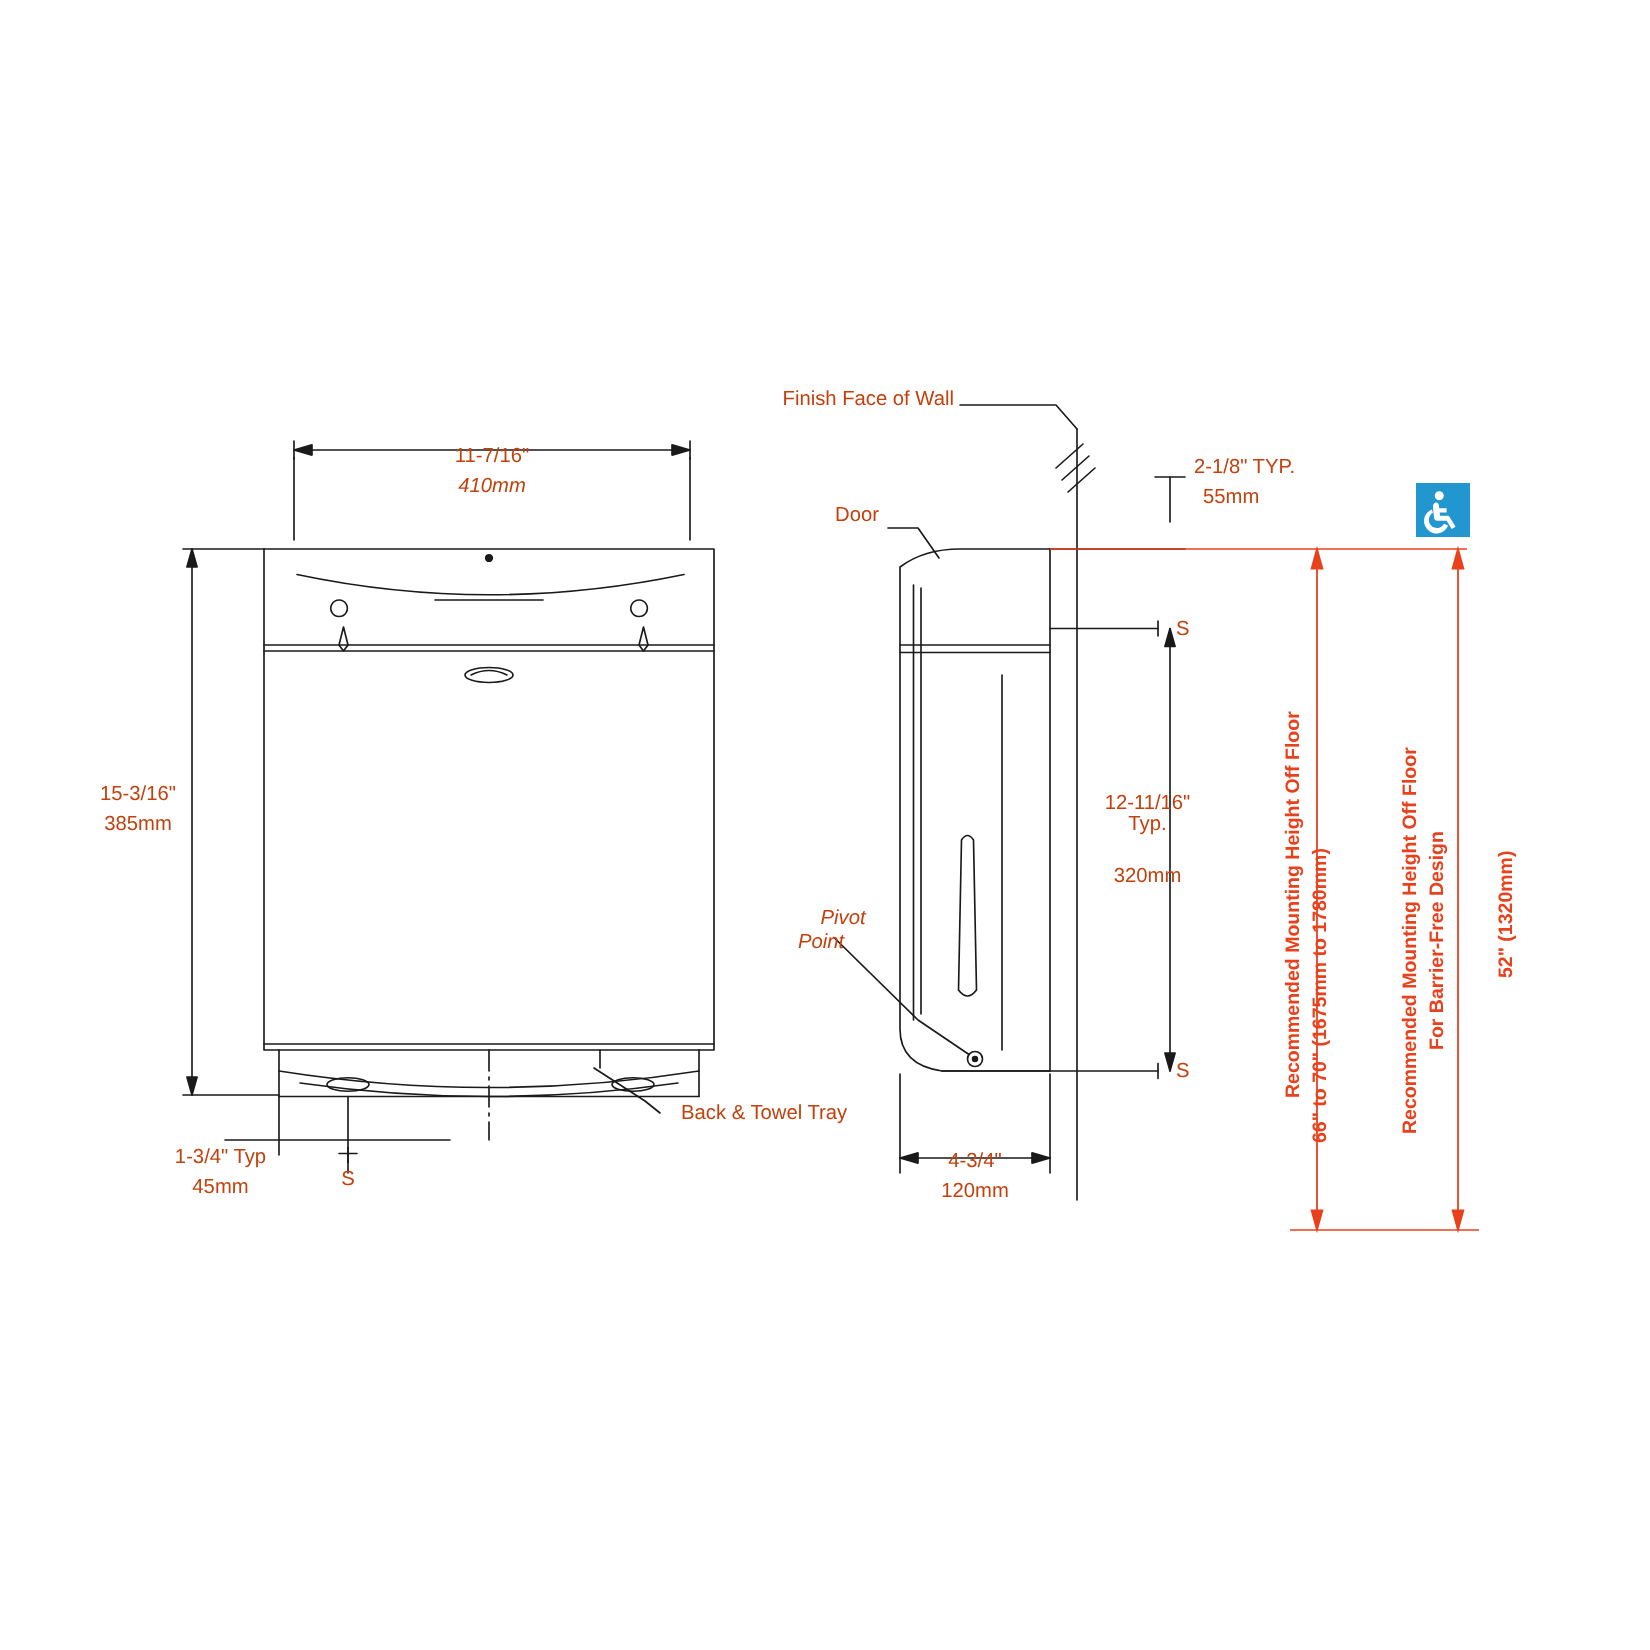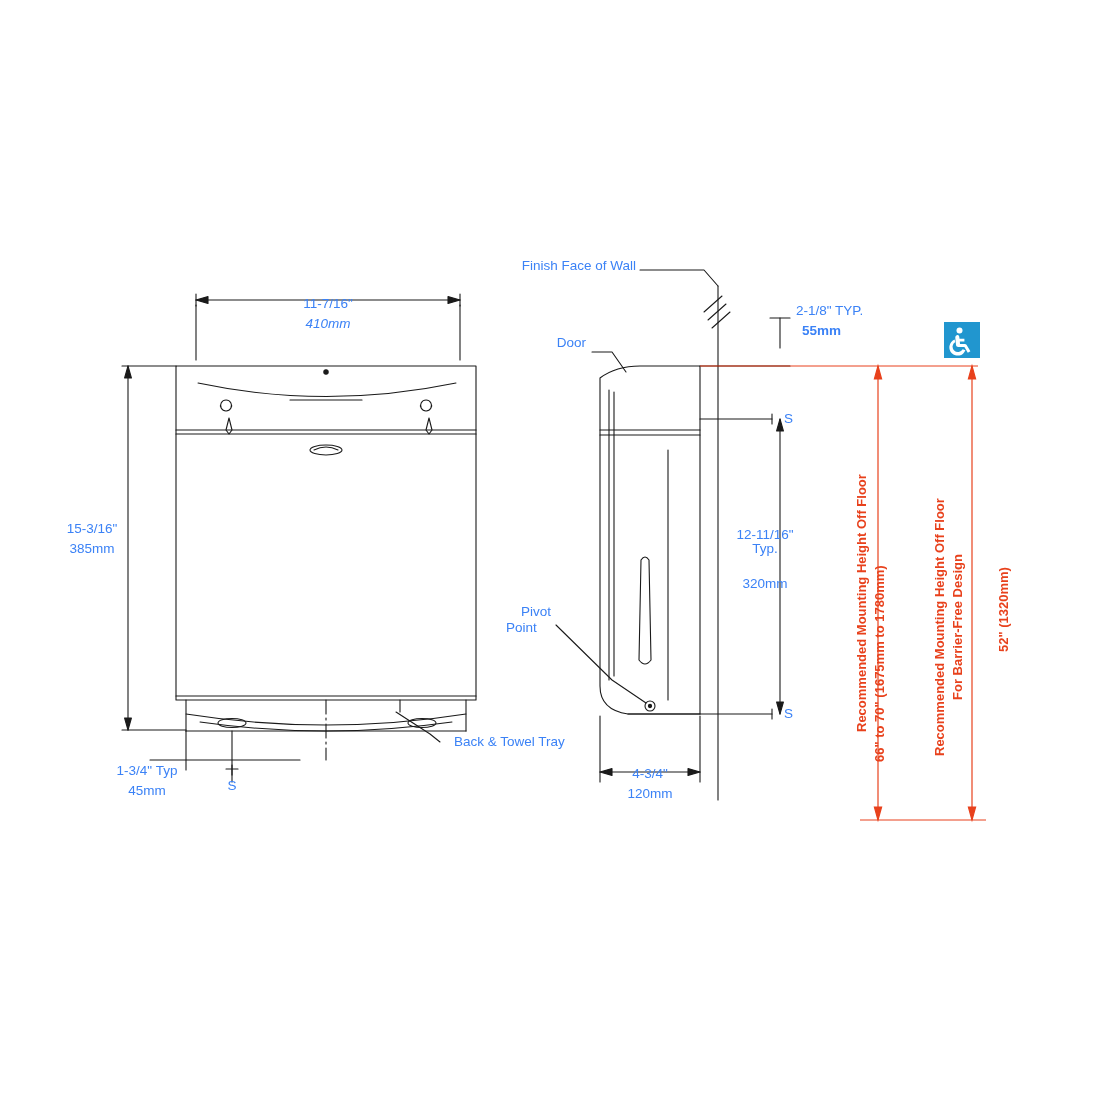--- a/index.html
+++ b/index.html
@@ -13,21 +13,21 @@
     height: 1100px;
     background: #ffffff;
     font-family: "Liberation Sans", sans-serif;
     color: #1a1a1a;
     overflow: hidden;
   }
   .lbl {
     position: absolute;
     font-size: 13.5px;
     line-height: 16px;
-    color: #3b82f6;
+    color: #c2410c;
     white-space: pre;
   }
   .lbl.center { text-align: center; }
   .lbl.right  { text-align: right; }
   .red {
     color: #e8411c;
     font-weight: bold;
     font-size: 13px;
     line-height: 15px;
   }
@@ -189,27 +189,27 @@
   <div class="lbl center" style="left:82px; top:783px; width:130px;">45mm</div>
 
   <div class="lbl center" style="left:220px; top:778px; width:24px;">S</div>
 
   <div class="lbl" style="left:454px; top:734px;">Back &amp; Towel Tray</div>
 
   <div class="lbl right" style="left:400px; top:258px; width:236px;">Finish Face of Wall</div>
 
   <div class="lbl right" style="left:496px; top:335px; width:90px;">Door</div>
 
-  <div class="lbl" style="left:506px; top:588px; width:90px;">
+  <div class="lbl" style="left:532px; top:588px; width:90px;font-style:italic;">
     <span style="white-space:pre-line;">Pivot
 Point</span>
   </div>
 
   <div class="lbl" style="left:796px; top:303px;">2-1/8" TYP.</div>
-  <div class="lbl" style="left:802px; top:323px;font-weight:bold;">55mm</div>
+  <div class="lbl" style="left:802px; top:323px;">55mm</div>
 
   <div class="lbl" style="left:784px; top:411px;">S</div>
   <div class="lbl" style="left:784px; top:706px;">S</div>
 
   <div class="lbl center" style="left:698px; top:527px; width:134px;">12-11/16"</div>
   <div class="lbl center" style="left:698px; top:576px; width:134px;">320mm</div>
   <div class="lbl center" style="left:698px; top:541px; width:134px;">Typ.</div>
 
   <div class="lbl center" style="left:590px; top:766px; width:120px;">4-3/4"</div>
   <div class="lbl center" style="left:590px; top:786px; width:120px;">120mm</div>

